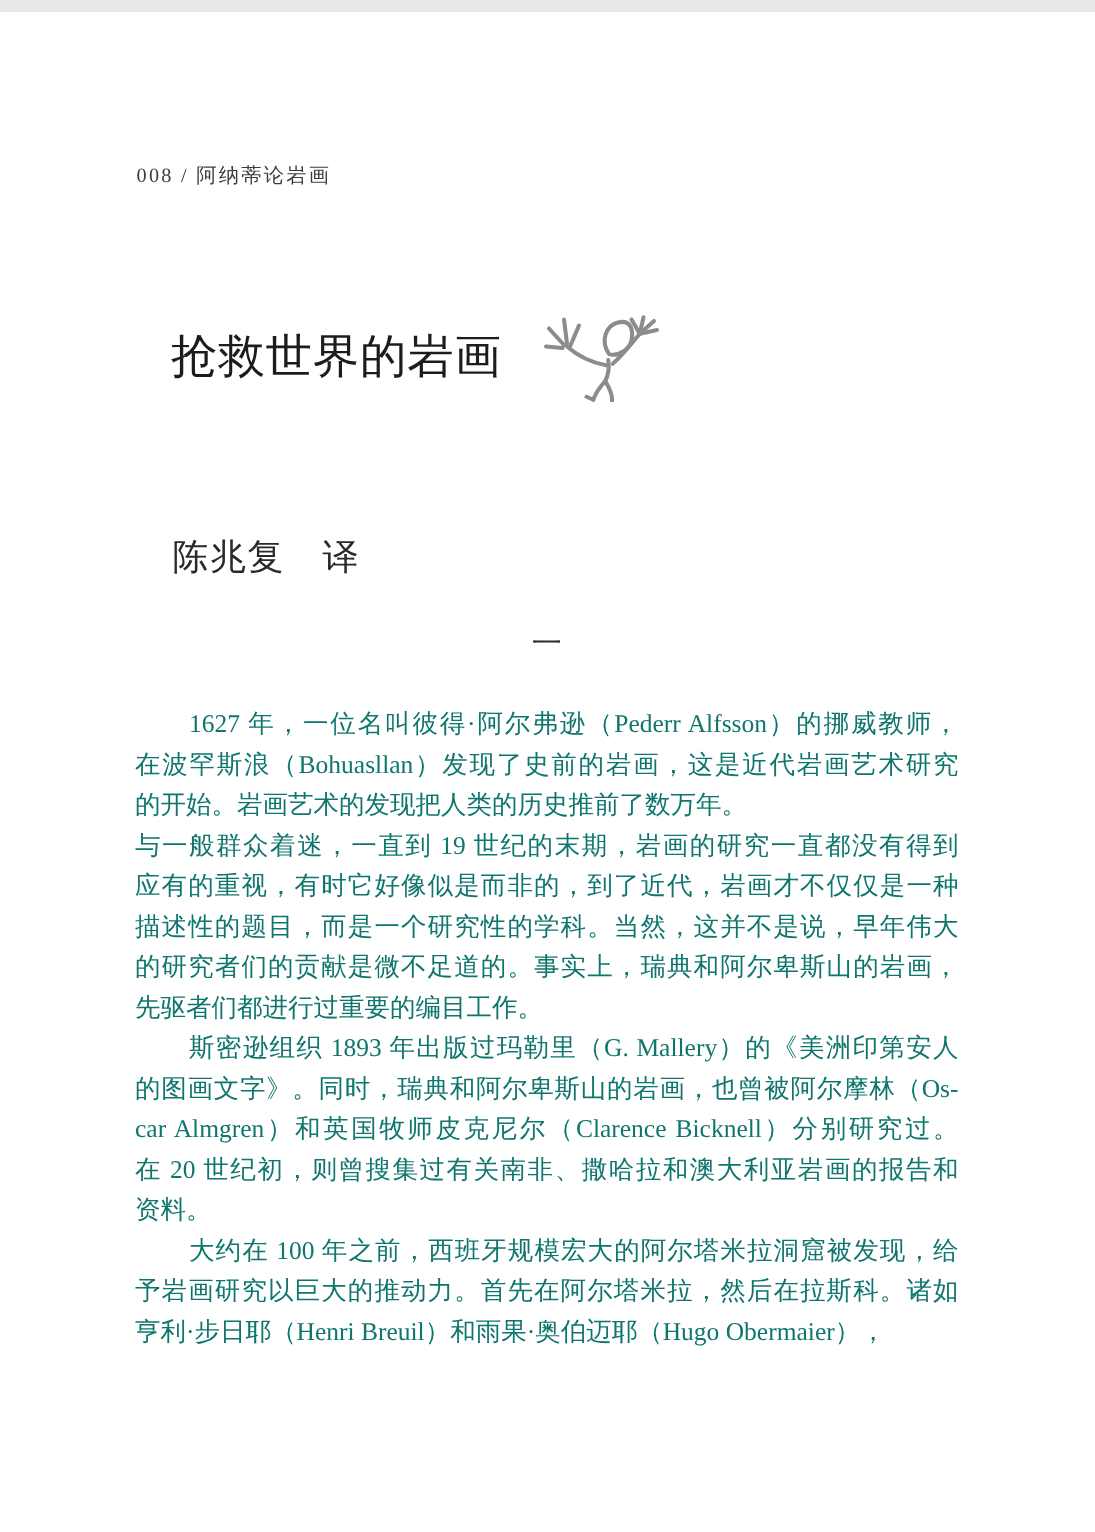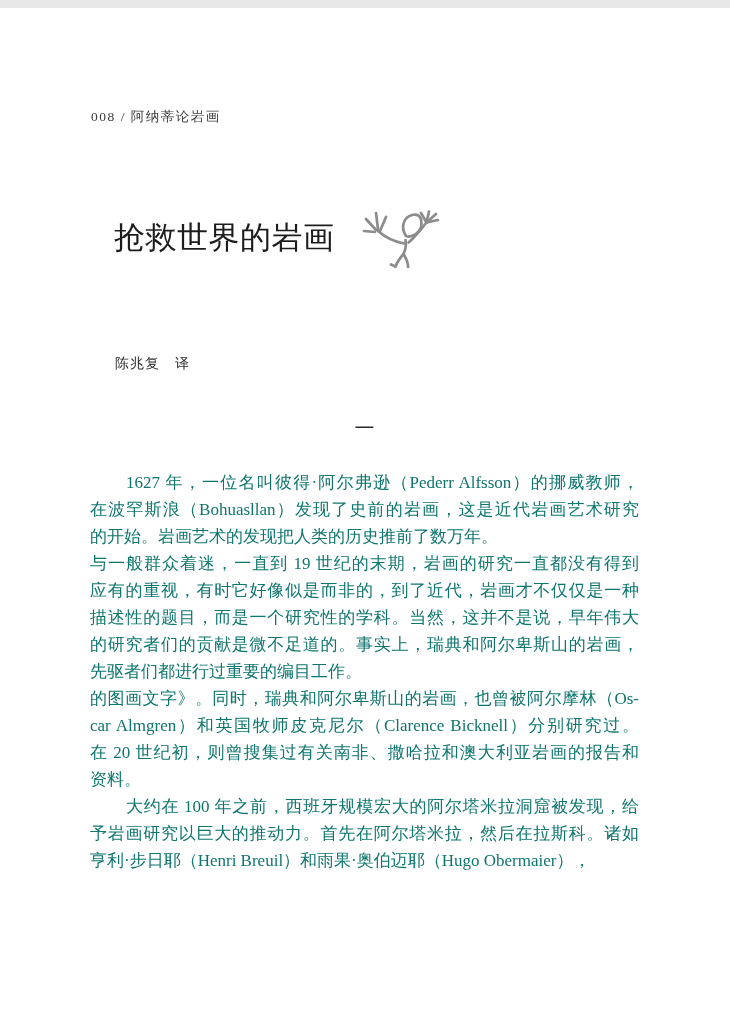--- a/index.html
+++ b/index.html
@@ -38,21 +38,21 @@
     position: absolute;
     left: 360px;
     top: 201px;
     width: 80px;
     height: 59px;
   }
   .translator {
     position: absolute;
     left: 115px;
     top: 347px;
-    font-size: 14px;
+    font-size: 24px;
     letter-spacing: 1px;
     color: #2a2a2a;
     white-space: nowrap;
   }
   .section-number {
     position: absolute;
     left: 90px;
     top: 407px;
     width: 549px;
     text-align: center;
@@ -118,20 +118,21 @@
 
   <div class="body-text">
       <div class="line first-line">1627 年，一位名叫彼得·阿尔弗逊（Pederr Alfsson）的挪威教师，</div>
       <div class="line">在波罕斯浪（Bohuasllan）发现了史前的岩画，这是近代岩画艺术研究</div>
       <div class="line last-line">的开始。岩画艺术的发现把人类的历史推前了数万年。</div>
       <div class="line">与一般群众着迷，一直到 19 世纪的末期，岩画的研究一直都没有得到</div>
       <div class="line">应有的重视，有时它好像似是而非的，到了近代，岩画才不仅仅是一种</div>
       <div class="line">描述性的题目，而是一个研究性的学科。当然，这并不是说，早年伟大</div>
       <div class="line">的研究者们的贡献是微不足道的。事实上，瑞典和阿尔卑斯山的岩画，</div>
       <div class="line last-line">先驱者们都进行过重要的编目工作。</div>
+      <div class="line first-line">斯密逊组织 1893 年出版过玛勒里（G. Mallery）的《美洲印第安人</div>
       <div class="line">的图画文字》。同时，瑞典和阿尔卑斯山的岩画，也曾被阿尔摩林（Os-</div>
       <div class="line">car Almgren）和英国牧师皮克尼尔（Clarence Bicknell）分别研究过。</div>
       <div class="line">在 20 世纪初，则曾搜集过有关南非、撒哈拉和澳大利亚岩画的报告和</div>
       <div class="line last-line">资料。</div>
       <div class="line first-line">大约在 100 年之前，西班牙规模宏大的阿尔塔米拉洞窟被发现，给</div>
       <div class="line">予岩画研究以巨大的推动力。首先在阿尔塔米拉，然后在拉斯科。诸如</div>
       <div class="line last-line">亨利·步日耶（Henri Breuil）和雨果·奥伯迈耶（Hugo Obermaier），</div>
     </div>
 
 </div>

